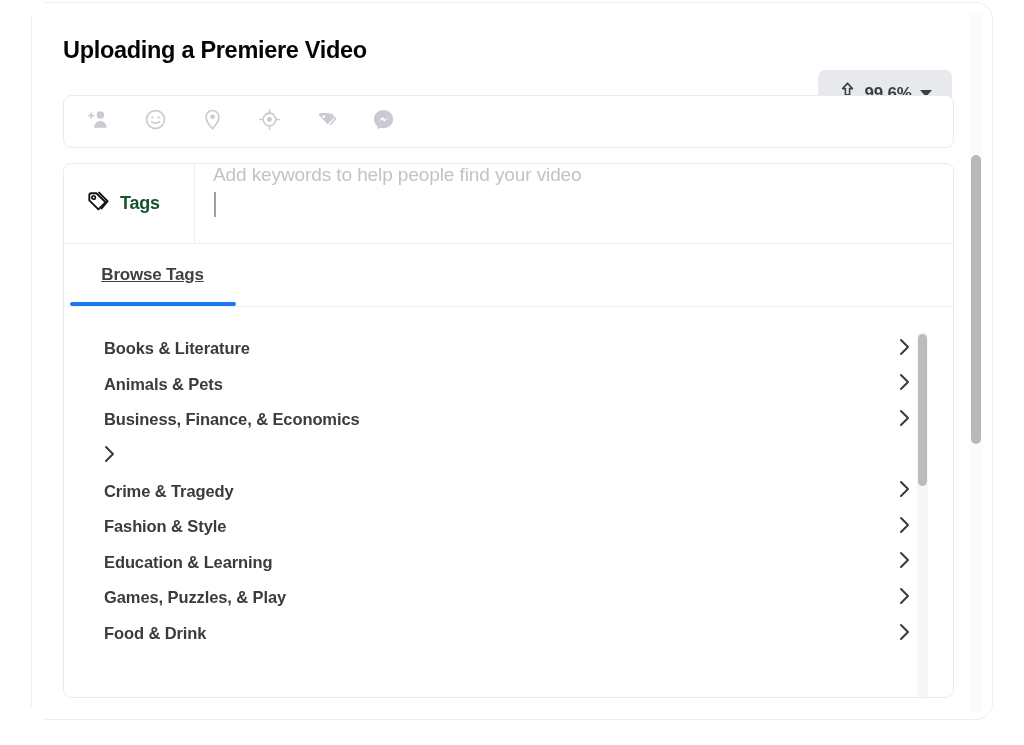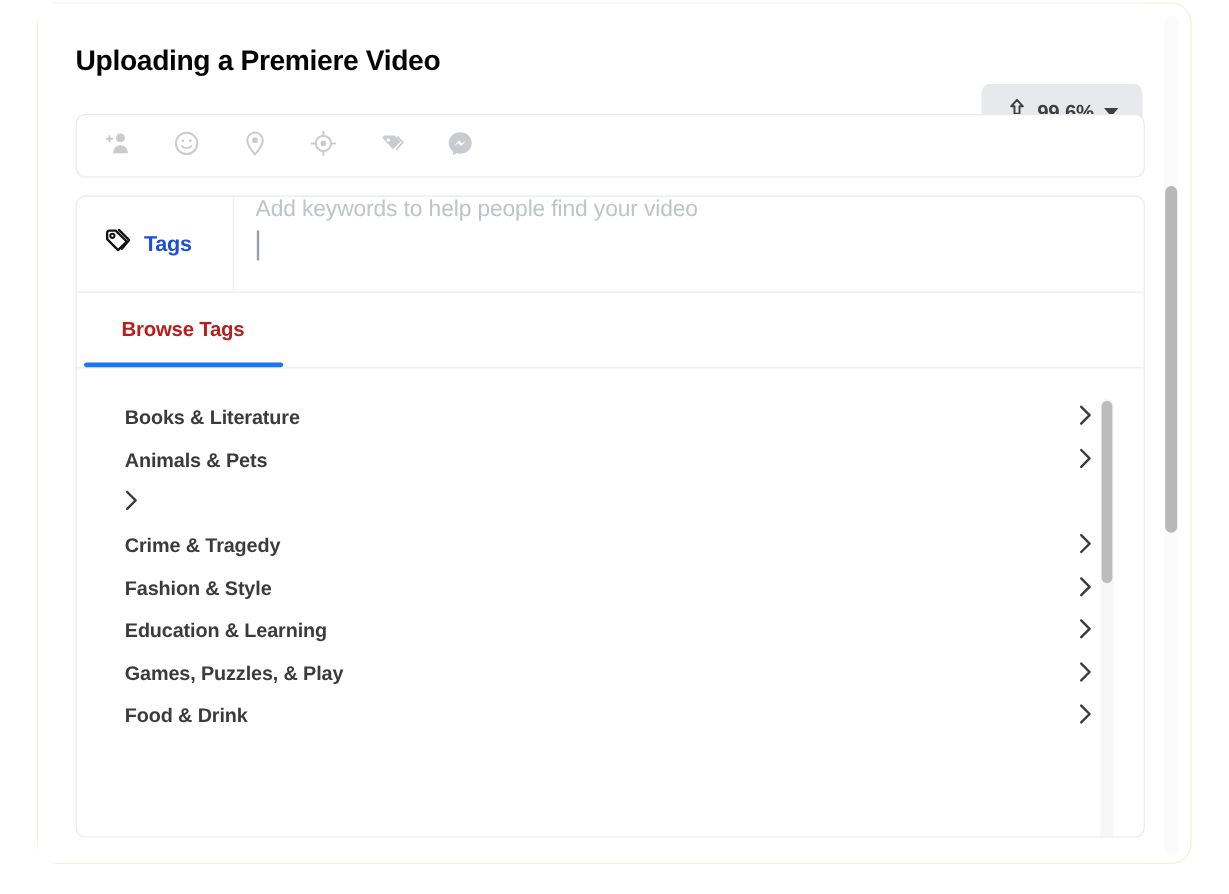--- a/index.html
+++ b/index.html
@@ -117,21 +117,21 @@
     width: 131px; height: 80px;
     display: flex;
     align-items: center;
     gap: 9px;
     padding-left: 21px;
     border-right: 1px solid #eceef0;
   }
   .tags-label-text {
     font-size: 18px;
     font-weight: 700;
-    color: #1d4ed8;
+    color: #14532d;
     letter-spacing: -0.2px;
   }
   .tags-input-wrap {
     flex: 1;
     height: 80px;
     display: flex;
     align-items: flex-start;
     padding-left: 18px;
     position: relative;
   }
@@ -165,22 +165,23 @@
     left: 6px; top: 0;
     width: 165px; height: 62px;
     display: flex;
     align-items: center;
     justify-content: center;
     cursor: pointer;
   }
   .tab-label {
     font-size: 17px;
     font-weight: 700;
-    color: #b91c1c;
+    color: #404040;
     letter-spacing: -0.2px;
+    text-decoration: underline;
   }
   .tab-underline {
     position: absolute;
     left: 6px; top: 58px;
     width: 166px; height: 4px;
     background: #1877f2;
     border-radius: 2px;
   }
 
   
@@ -363,20 +364,26 @@
                   <path d="M2 2 L9 9 L2 16" fill="none" stroke="#3a3b3c" stroke-width="2" stroke-linecap="round" stroke-linejoin="round"></path>
                 </svg></span>
           </div>
           <div class="cat-row">
             <span class="cat-name">Animals &amp; Pets</span>
             <span class="chev"><svg width="11" height="18" viewBox="0 0 11 18">
                   <path d="M2 2 L9 9 L2 16" fill="none" stroke="#3a3b3c" stroke-width="2" stroke-linecap="round" stroke-linejoin="round"></path>
                 </svg></span>
           </div>
           <div class="cat-row">
+            <span class="cat-name">Business, Finance, &amp; Economics</span>
+            <span class="chev"><svg width="11" height="18" viewBox="0 0 11 18">
+                  <path d="M2 2 L9 9 L2 16" fill="none" stroke="#3a3b3c" stroke-width="2" stroke-linecap="round" stroke-linejoin="round"></path>
+                </svg></span>
+          </div>
+          <div class="cat-row">
             <span class="chev"><svg width="11" height="18" viewBox="0 0 11 18">
                   <path d="M2 2 L9 9 L2 16" fill="none" stroke="#3a3b3c" stroke-width="2" stroke-linecap="round" stroke-linejoin="round"></path>
                 </svg></span>
           </div>
           <div class="cat-row">
             <span class="cat-name">Crime &amp; Tragedy</span>
             <span class="chev"><svg width="11" height="18" viewBox="0 0 11 18">
                   <path d="M2 2 L9 9 L2 16" fill="none" stroke="#3a3b3c" stroke-width="2" stroke-linecap="round" stroke-linejoin="round"></path>
                 </svg></span>
           </div>

